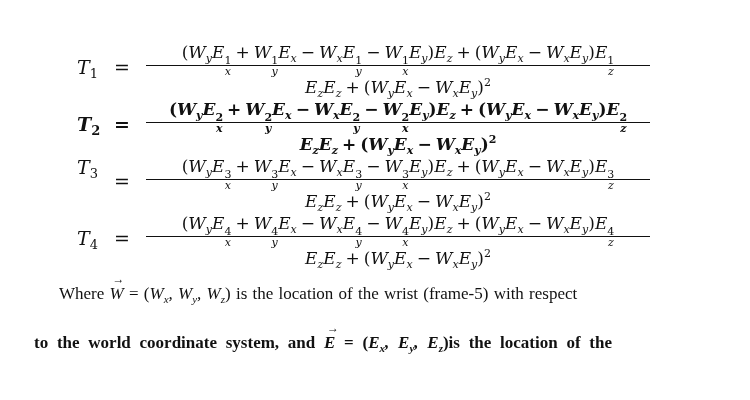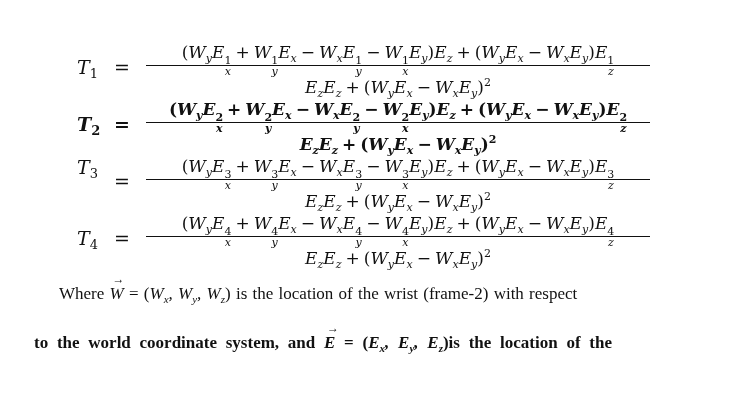--- a/index.html
+++ b/index.html
@@ -125,20 +125,20 @@
         <div class="bar"></div>
         <div class="den">E<sub>z</sub>E<sub>z</sub><span class="op">+</span><span class="p">(</span>W<sub>y</sub>E<sub>x</sub><span class="op">−</span>W<sub>x</sub>E<sub>y</sub><span class="p">)</span><sup>2</sup></div>
       </div>
     </div>
   </div>
 
 <div class="text" style="left:59px;top:284px;word-spacing:1px;">
   <span>Where</span>
   <span class="vec">W</span>
   = (<span class="ti it">W<sub>x</sub>, W<sub>y</sub>, W<sub>z</sub></span>)
-  <span>is the location of the wrist (frame-2) with respect</span>
+  <span>is the location of the wrist (frame-5) with respect</span>
 </div>
 
 <div class="text" style="left:34px;top:333px;word-spacing:4.5px;font-weight:bold;">
   <span>to the world coordinate system, and</span>
   <span class="vec">E</span>
   = (<span class="ti it">E<sub>x</sub>, E<sub>y</sub>, E<sub>z</sub></span>)<span>is the location of the</span>
 </div>
 
 </body></html>

